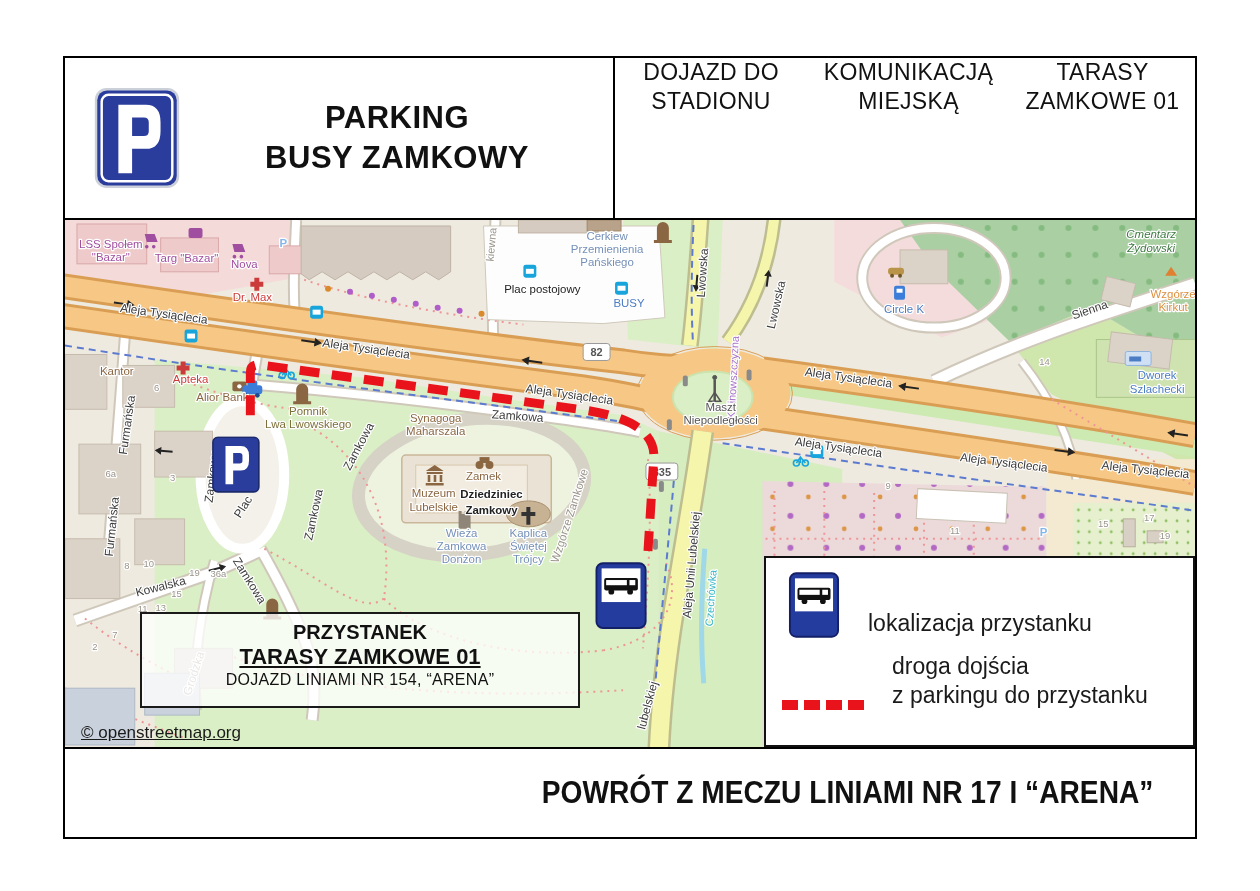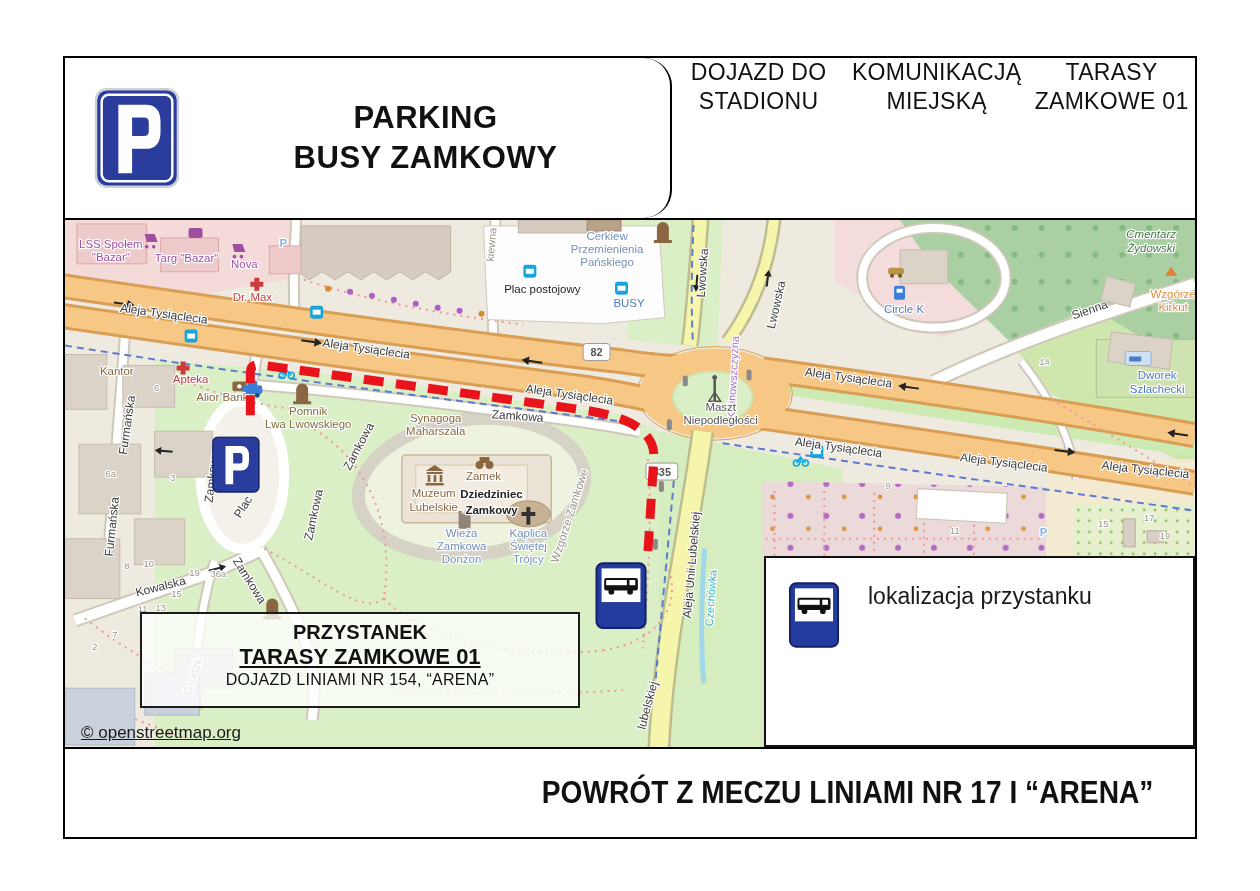--- a/index.html
+++ b/index.html
@@ -1,32 +1,32 @@
 <!DOCTYPE html>
 <html><head>
 <meta charset="utf-8">
 <style>
   html,body{margin:0;padding:0;}
   body{width:1260px;height:891px;background:#fff;font-family:"Liberation Sans",sans-serif;position:relative;}
   .poster{position:absolute;left:63px;top:56px;width:1134px;height:783px;border:2px solid #000;box-sizing:border-box;background:#fff;}
   
   .hdr{display:flex;height:160px;border-bottom:2px solid #000;}
-  .hcell-l{width:607px;display:flex;align-items:center;border-right:2px solid #000;box-sizing:border-box;border-radius:28px;}
+  .hcell-l{width:550px;display:flex;align-items:center;border-right:2px solid #000;box-sizing:border-box;}
   .hsign{margin-left:28px;flex:0 0 auto;}
   .titleblock{flex:1;text-align:center;font-weight:bold;font-size:31px;line-height:40px;color:#111;letter-spacing:.5px;}
   .hcell-r{flex:1;display:flex;flex-direction:row;justify-content:center;text-align:center;font-size:23px;line-height:29px;color:#111;letter-spacing:.3px;}
   
   .mapwrap{position:relative;height:527px;border-bottom:2px solid #000;box-sizing:content-box;overflow:hidden;background:#ece8dc;}
   .mapwrap > svg.basemap{position:absolute;left:0;top:0;width:100%;height:100%;}
   .infobox{position:absolute;left:75px;top:392px;width:440px;height:96px;background:rgba(255,255,255,.78);border:2px solid #1a1a1a;box-sizing:border-box;text-align:center;color:#111;}
   .ib1{font-size:20px;font-weight:bold;margin-top:7px;}
   .ib2{font-size:22px;font-weight:bold;text-decoration:underline;}
   .ib3{font-size:16px;font-weight:normal;margin-top:1px;letter-spacing:.3px;}
   .legend{position:absolute;right:0;bottom:0;width:431px;height:191px;background:#fff;border:2px solid #111;box-sizing:border-box;color:#1a1a1a;}
-  .lrow{display:flex;align-items:flex-start;margin:24px 0 0 22px;}
+  .lrow{display:flex;align-items:flex-end;margin:14px 0 0 22px;}
   .lrow2{margin-top:14px;}
   .ltext{font-size:23px;line-height:29px;margin-left:28px;}
   .dashswatch{display:flex;gap:6px;width:82px;flex:0 0 auto;margin-left:-6px;}
   .dash{width:16px;height:10px;background:#e8131b;}
   .lsign{flex:0 0 auto;}
   .copyright{position:absolute;left:16px;bottom:4px;font-size:17px;color:#1a1a1a;text-decoration:underline;}
   
   .footer{height:86px;display:flex;align-items:center;justify-content:flex-end;}
   .footer span{display:inline-block;font-weight:bold;font-size:32px;color:#111;transform:scaleX(.88);white-space:nowrap;}
   
@@ -530,20 +530,32 @@
 
     <div class="legend">
       <div class="lrow">
         <svg class="lsign" width="52" height="66" viewBox="0 0 80 104">
             <use href="#sym-bus"></use>
           </svg>
         <div class="ltext">
           <div>lokalizacja przystanku</div>
         </div>
       </div>
+      <div class="lrow lrow2">
+        <div class="dashswatch">
+          <div class="dash"></div>
+            <div class="dash"></div>
+            <div class="dash"></div>
+            <div class="dash"></div>
+        </div>
+        <div class="ltext">
+          <div>droga dojścia</div>
+          <div>z parkingu do przystanku</div>
+        </div>
+      </div>
     </div>
 
     <div class="copyright">© openstreetmap.org</div>
   </div>
 
   <div class="footer">
     <span>POWRÓT Z MECZU LINIAMI NR 17 I “ARENA”</span>
   </div>
 
 </div>

